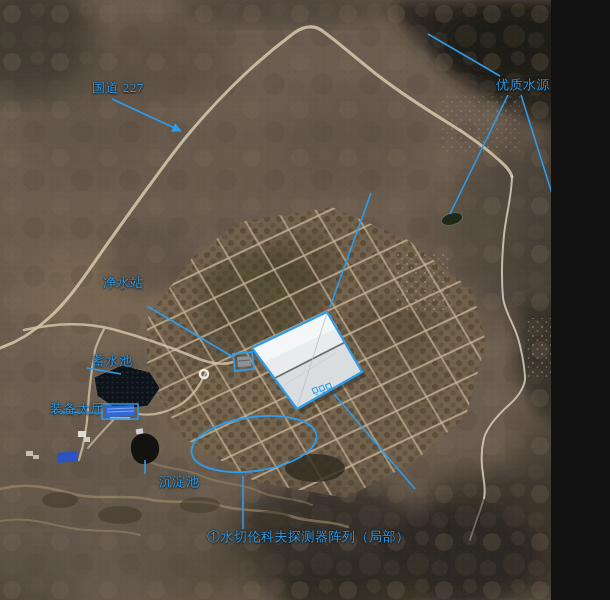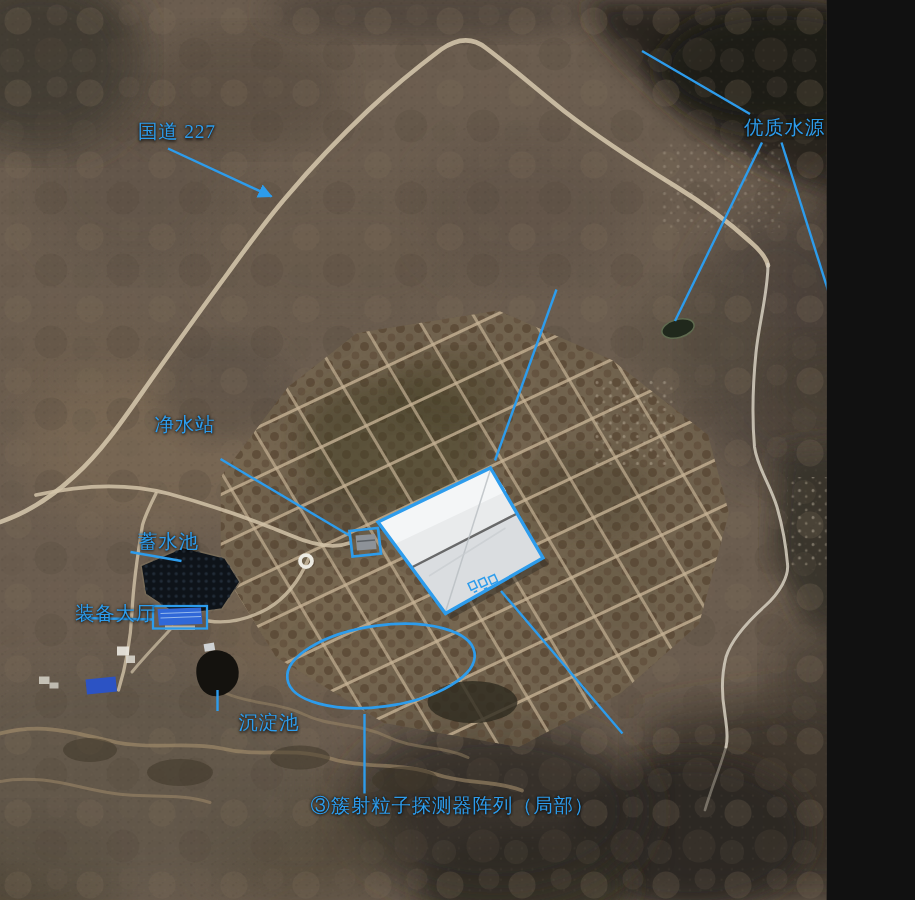--- a/index.html
+++ b/index.html
@@ -195,14 +195,14 @@
     </g>
   </g>
 </svg>
 
   <div class="label" style="left:92px;top:81px;">国道 227</div>
   <div class="label" style="left:496px;top:78px;">优质水源</div>
   <div class="label" style="left:103px;top:276px;">净水站</div>
   <div class="label" style="left:46px;top:354px;margin-left:46px;">蓄水池</div>
   <div class="label" style="left:6px;top:402px;margin-left:44px;">装备大厅</div>
   <div class="label" style="left:116px;top:475px;margin-left:43px;">沉淀池</div>
-  <div class="label" style="left:207px;top:530px;">③簇射粒子探测器阵列（局部）</div>
+  <div class="label" style="left:207px;top:530px;">①水切伦科夫探测器阵列（局部）</div>
 </div>
 
 </body></html>

